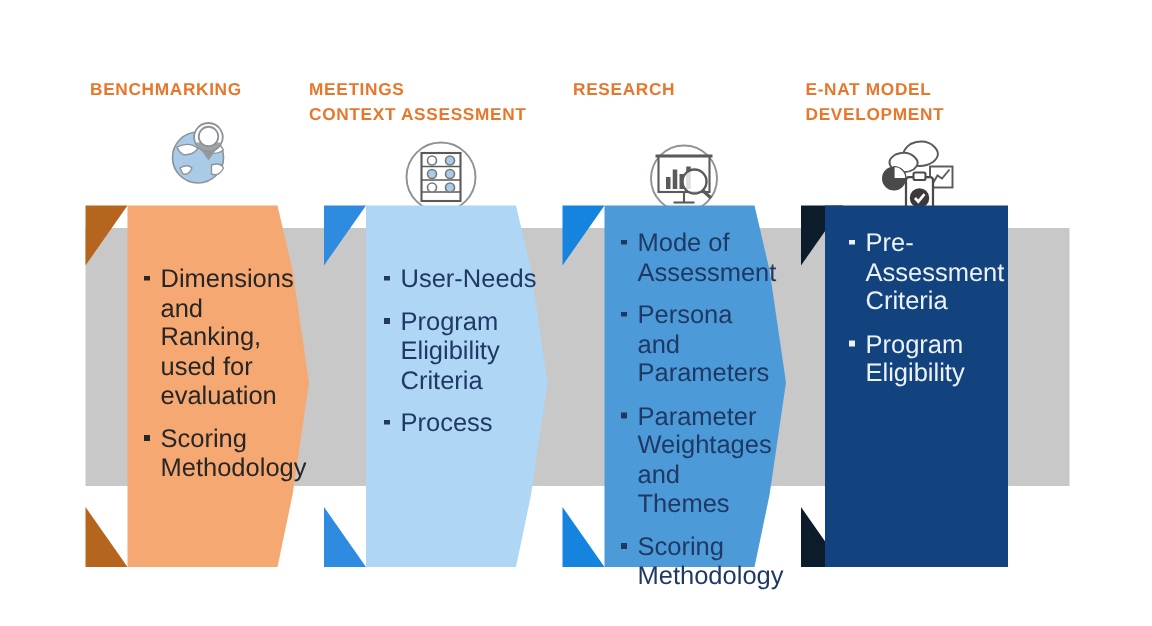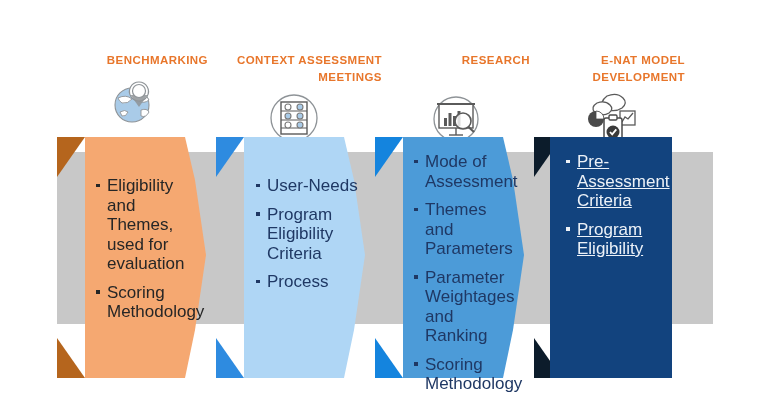--- a/index.html
+++ b/index.html
@@ -8,21 +8,21 @@
     background:#ffffff;
     font-family:"Liberation Sans", sans-serif;
     overflow:hidden;
     position:relative;
   }
   #stage{position:absolute;left:0;top:0;width:768px;height:417px;}
 
   
   .col-head{
     position:absolute;
-    text-align:right;
+    text-align:left;
     color:#E8762B;
     font-weight:bold;
     font-size:11.5px;
     letter-spacing:.45px;
     line-height:17px;
     text-transform:uppercase;
     pointer-events:none;
   }
   .head-title{display:block;}
   .head-icon{
@@ -79,33 +79,33 @@
       <path d="M12 36 Q17 33 20 36 Q18 41 14 40 Z" fill="#ffffff" stroke="#8E9397" stroke-width=".9"></path>
       <path d="M30 16 Q38 18 41 24 Q36 28 31 25 Q28 20 30 16 Z" fill="#ffffff" stroke="#8E9397" stroke-width=".9"></path>
       <path d="M33 34 Q39 32 41 36 Q38 42 33 40 Z" fill="#ffffff" stroke="#8E9397" stroke-width=".9"></path>
       <path d="M31 6 a9.5 9.5 0 1 1 -0.1 0 Z" fill="#ffffff" stroke="#8E9397" stroke-width="1.2"></path>
       <path d="M22.5 19 L31 31 L39.5 19 Z" fill="#8E9397" opacity=".85"></path>
       <circle cx="31" cy="15" r="6.5" fill="#ffffff" stroke="#8E9397" stroke-width="1.2"></circle>
     </svg>
   </div>
 
   <div class="panel-text t-dark" style="left:96px;top:176px;width:92px;">
-    <div class="bullet-row">Eligibility and Themes, used for evaluation</div>
+    <div class="bullet-row">Dimensions and Ranking, used for evaluation</div>
     <div class="bullet-row">Scoring Methodology</div>
   </div>
 
   <svg width="768" height="417" style="position:absolute;left:0;top:0;z-index:3;">
     <polygon points="216,137 216,177 244,137" fill="#2E8BE0"></polygon>
     <polygon points="216,378 216,338 244,378" fill="#2E8BE0"></polygon>
     <polygon points="244,137 344,137 354,180 365,255 354,330 344,378 244,378" fill="#AFD6F5"></polygon>
   </svg>
 
   <div class="col-head" style="left:206px;top:52px;width:176px;">
+    <span class="head-title">MEETINGS</span>
     <span class="head-title">CONTEXT ASSESSMENT</span>
-    <span class="head-title">MEETINGS</span>
     <svg class="head-icon" style="top:40px;" viewBox="0 0 52 52">
       <circle cx="26" cy="26" r="23" fill="none" stroke="#8E9397" stroke-width="1.3"></circle>
       <rect x="13" y="10" width="26" height="32" fill="#ffffff" stroke="#5A5A5A" stroke-width="1.4"></rect>
       <line x1="13" y1="19" x2="39" y2="19" stroke="#5A5A5A" stroke-width="1"></line>
       <line x1="13" y1="28" x2="39" y2="28" stroke="#5A5A5A" stroke-width="1"></line>
       <line x1="13" y1="36" x2="39" y2="36" stroke="#5A5A5A" stroke-width="1"></line>
       <circle cx="20" cy="15" r="3" fill="#ffffff" stroke="#7A7A7A" stroke-width="1.1"></circle>
       <circle cx="32" cy="15" r="3" fill="#A9CBE8" stroke="#7A7A7A" stroke-width="1.1"></circle>
       <circle cx="20" cy="24" r="3" fill="#A9CBE8" stroke="#7A7A7A" stroke-width="1.1"></circle>
       <circle cx="32" cy="24" r="3" fill="#A9CBE8" stroke="#7A7A7A" stroke-width="1.1"></circle>
@@ -138,22 +138,22 @@
       <rect x="18.5" y="21" width="3" height="13" fill="#5A5A5A"></rect>
       <rect x="23" y="24" width="3" height="10" fill="#5A5A5A"></rect>
       <rect x="27.5" y="19" width="3" height="15" fill="#5A5A5A"></rect>
       <circle cx="33" cy="29" r="8" fill="#ffffff" fill-opacity=".8" stroke="#5A5A5A" stroke-width="1.6"></circle>
       <line x1="38.5" y1="35" x2="44" y2="40" stroke="#5A5A5A" stroke-width="2.2"></line>
     </svg>
   </div>
 
   <div class="panel-text t-navy" style="left:414px;top:152px;width:98px;">
     <div class="bullet-row">Mode of Assessment</div>
-    <div class="bullet-row">Themes and Parameters</div>
-    <div class="bullet-row">Parameter Weightages and Ranking</div>
+    <div class="bullet-row">Persona and Parameters</div>
+    <div class="bullet-row">Parameter Weightages and Themes</div>
     <div class="bullet-row">Scoring Methodology</div>
   </div>
 
   <svg width="768" height="417" style="position:absolute;left:0;top:0;z-index:5;">
     <polygon points="534,137 534,177 562,137" fill="#0C1C2B"></polygon>
     <polygon points="534,378 534,338 562,378" fill="#0C1C2B"></polygon>
     <rect x="550" y="137" width="122" height="241" fill="#12437E"></rect>
   </svg>
 
   <div class="col-head" style="left:537px;top:52px;width:148px;">
@@ -166,18 +166,18 @@
       <path d="M11 29 L11 21 A8 8 0 0 1 19 29 Z" fill="#ffffff" stroke="#4A4A4A" stroke-width=".8"></path>
       <rect x="35" y="21" width="15" height="14" fill="#ffffff" stroke="#5A5A5A" stroke-width="1.3"></rect>
       <polyline points="37,32 40,27 43,29 48,23" fill="none" stroke="#5A5A5A" stroke-width="1.3"></polyline>
       <rect x="19" y="28" width="18" height="22" rx="2" fill="#ffffff" stroke="#4A4A4A" stroke-width="1.5"></rect>
       <rect x="24" y="25" width="8" height="5" rx="1.2" fill="#ffffff" stroke="#4A4A4A" stroke-width="1.4"></rect>
       <circle cx="28" cy="42" r="6.5" fill="#3A3A3A"></circle>
       <polyline points="25,42 27.2,44.4 31.3,39.4" fill="none" stroke="#ffffff" stroke-width="1.8"></polyline>
     </svg>
   </div>
 
-  <div class="panel-text t-white" style="left:566px;top:152px;width:106px;text-decoration:underline;">
+  <div class="panel-text t-white" style="left:566px;top:152px;width:106px;">
     <div class="bullet-row">Pre-Assessment Criteria</div>
     <div class="bullet-row">Program Eligibility</div>
   </div>
 
 </div>
 
 </body></html>

